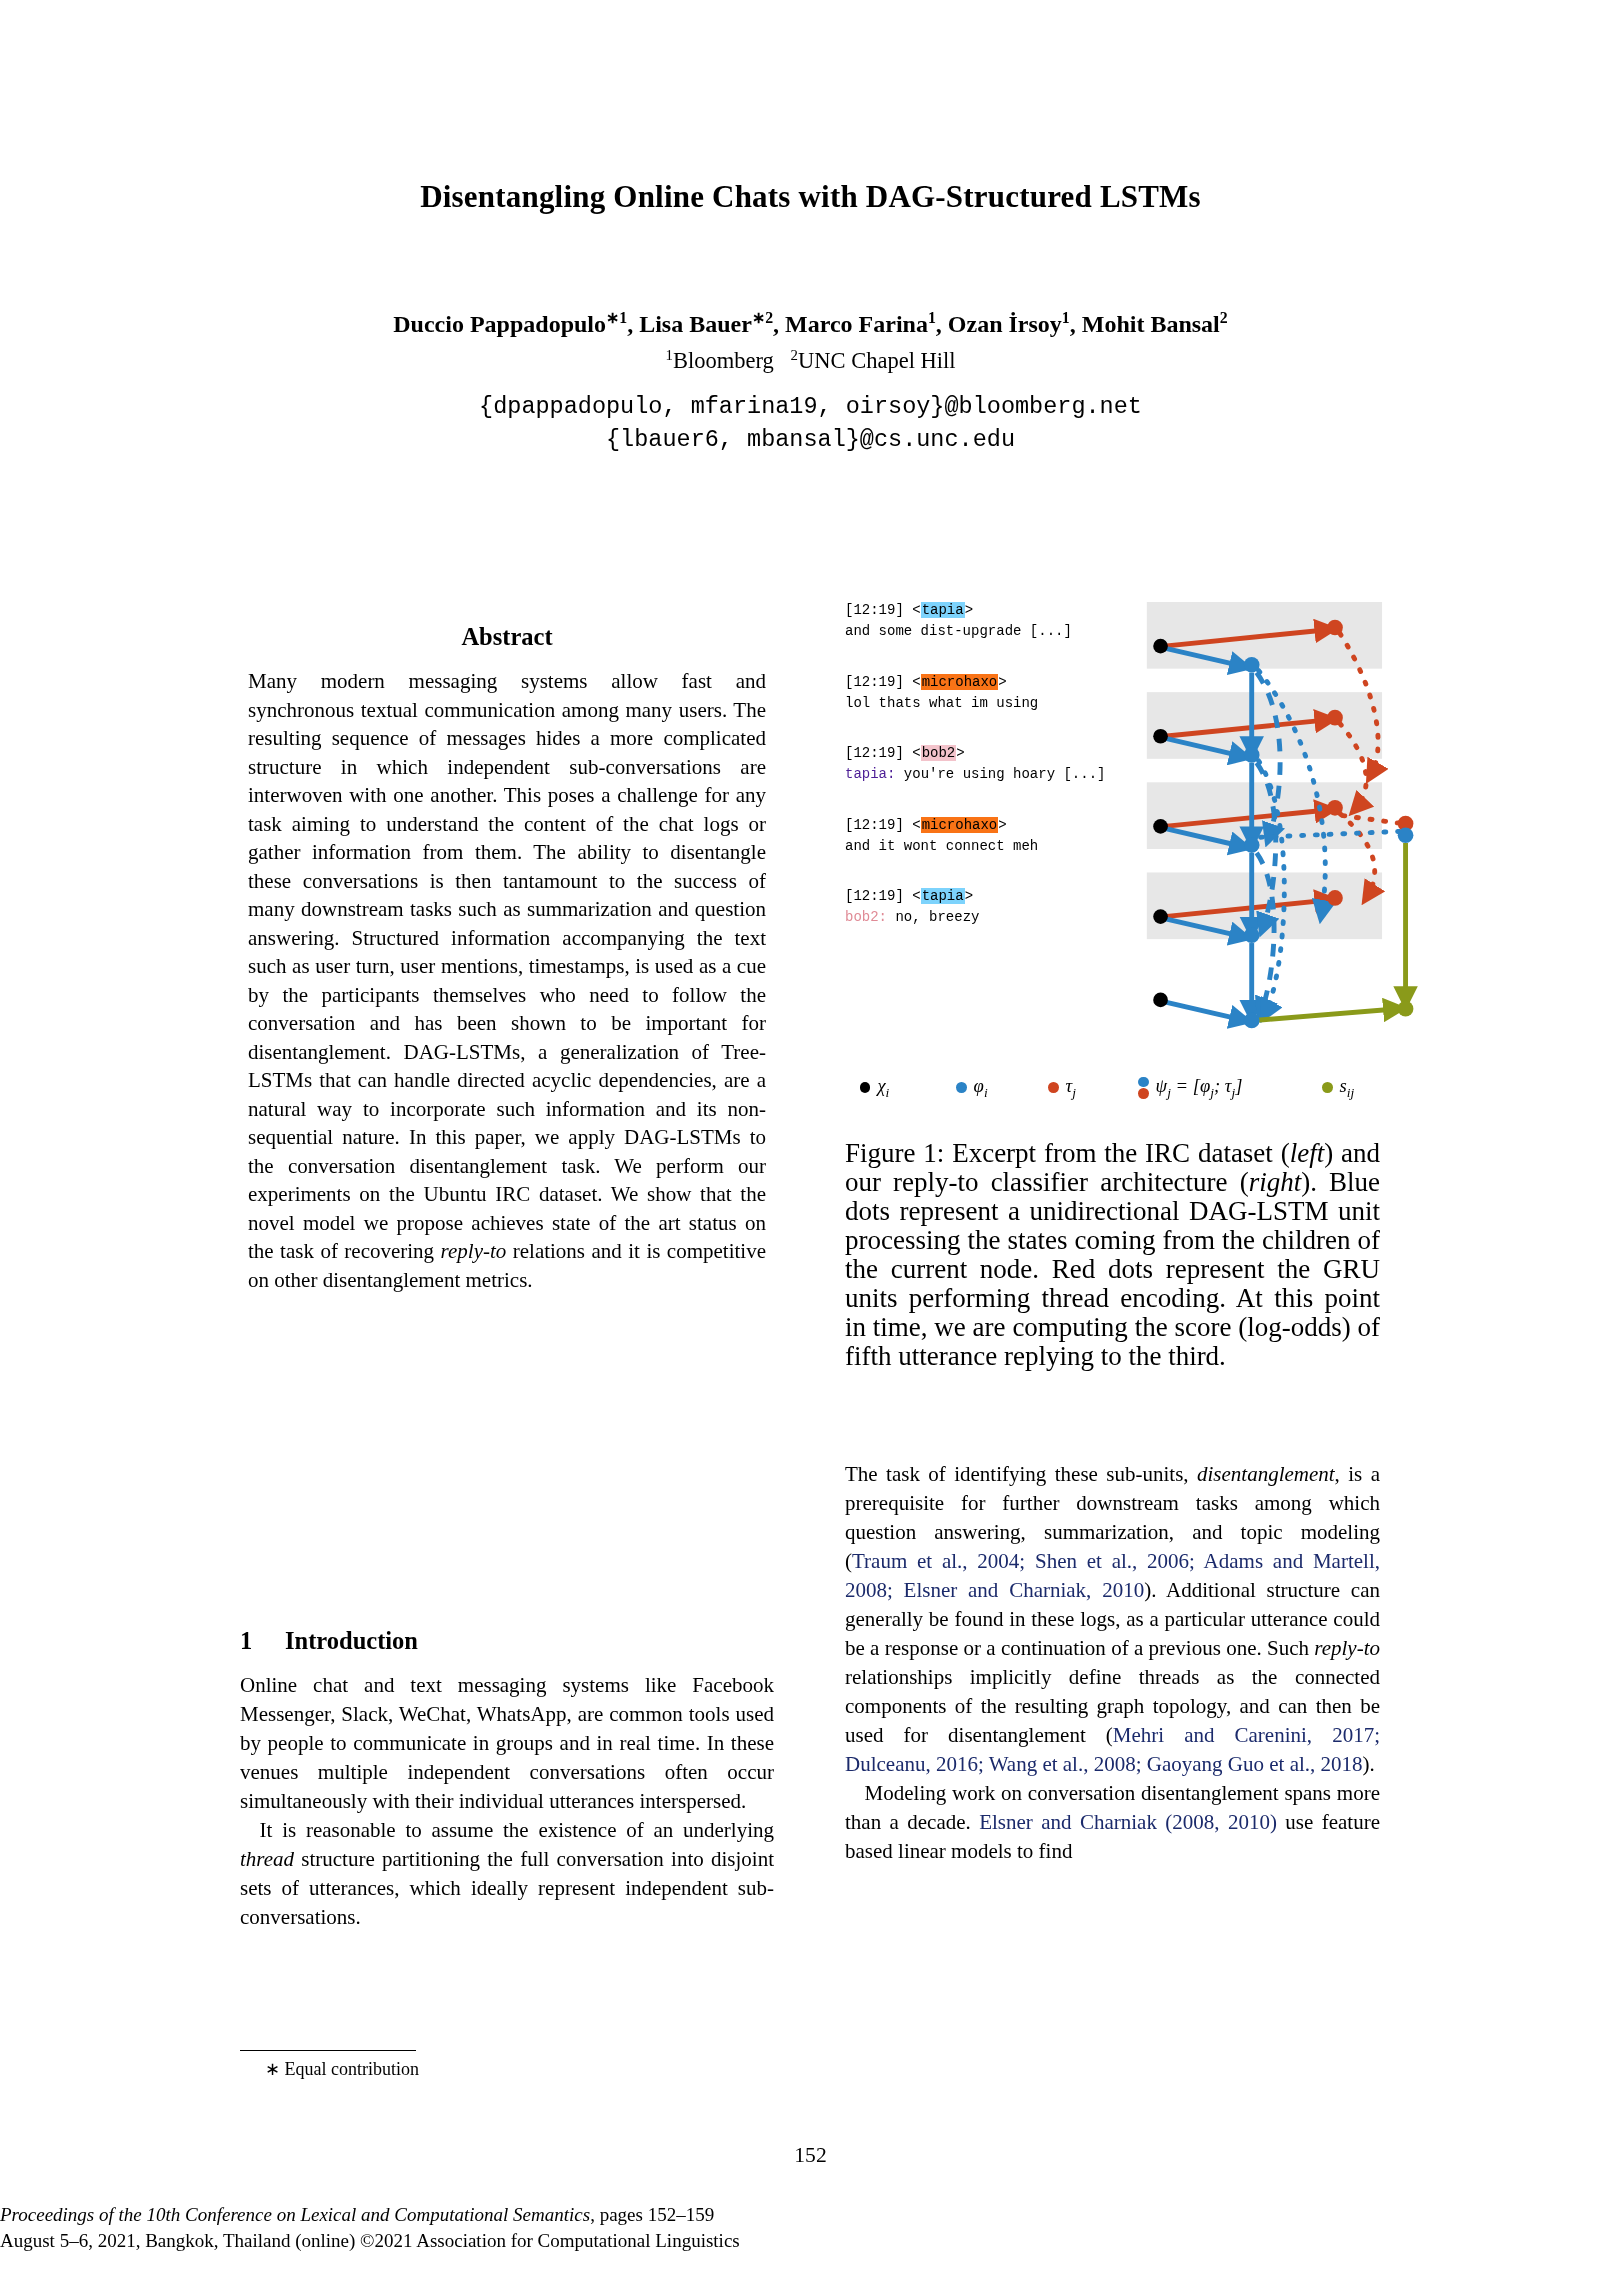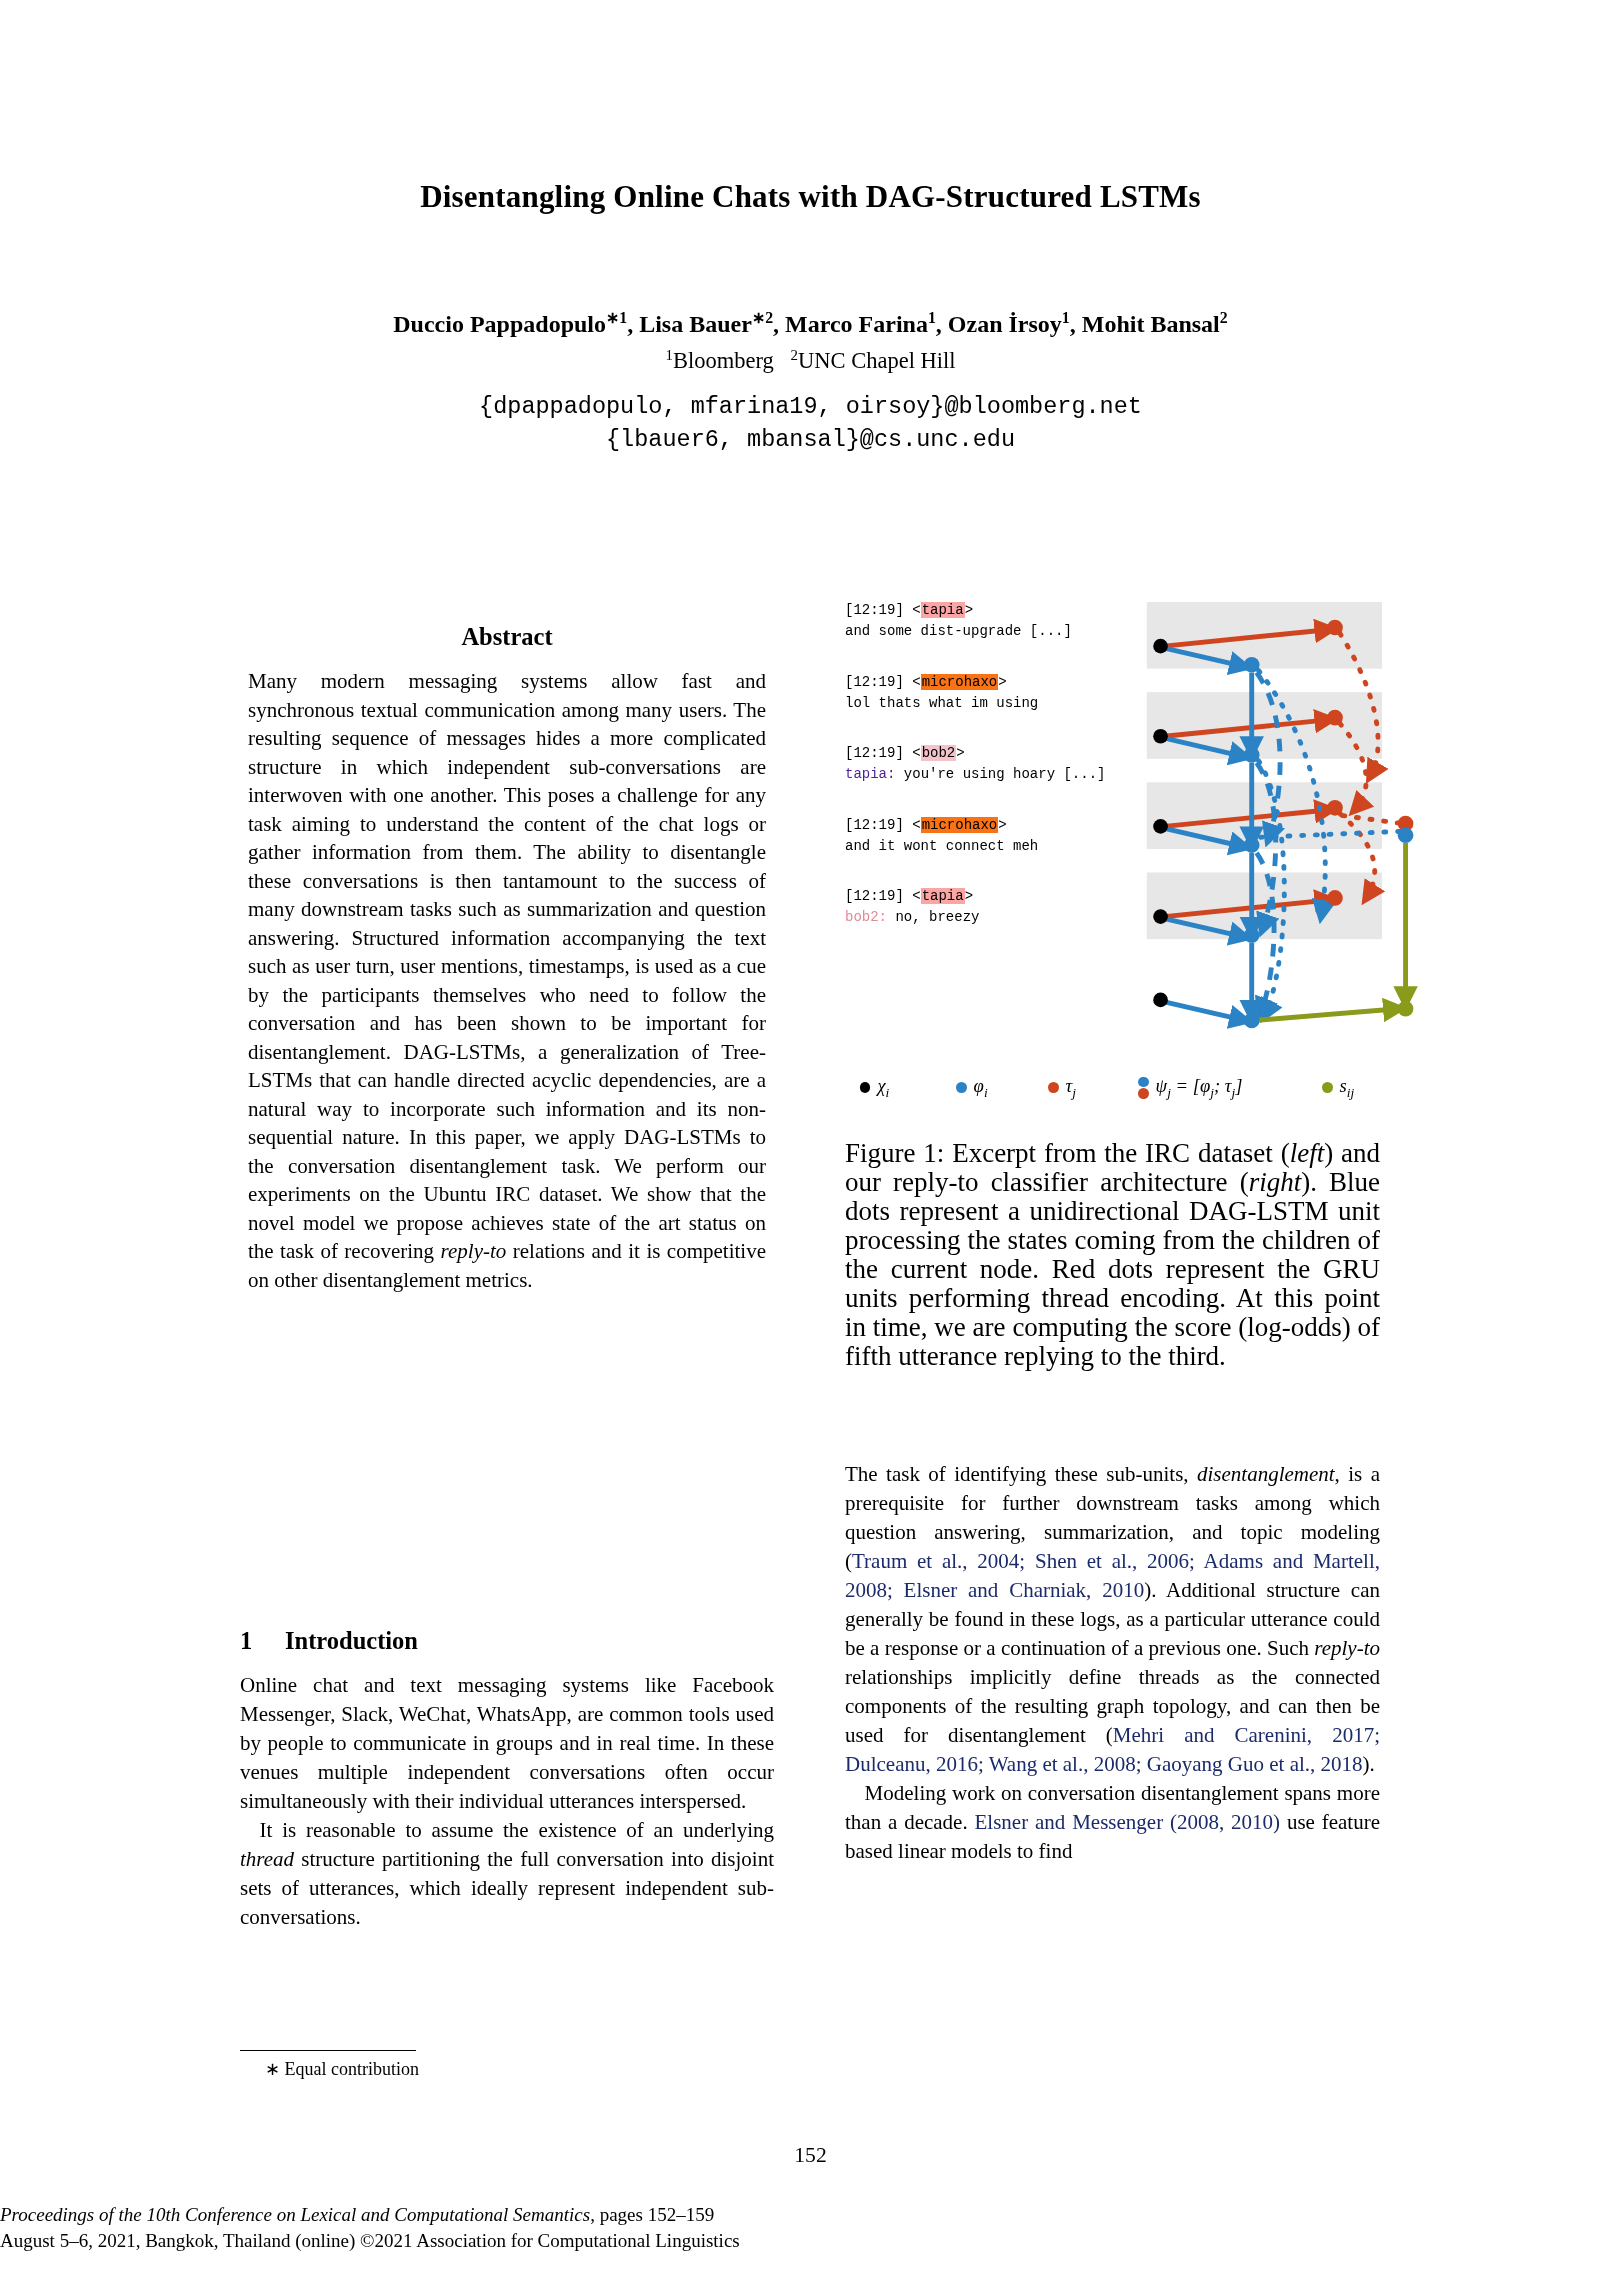--- a/index.html
+++ b/index.html
@@ -75,21 +75,21 @@
   .figure{position:absolute;left:845px;top:600px;width:588px;height:510px;}
   .fig-caption{
     position:absolute;left:845px;top:1139px;width:535px;
     font-size:27px;line-height:29px;text-align:justify;
   }
 
   .chat{position:absolute;left:0;top:0;width:304px;}
   .msg{position:absolute;font-family:"Liberation Mono", monospace;font-size:14px;line-height:20.6px;white-space:nowrap;}
   .msg .ts{color:#000;}
   .nick{padding:0 1px;}
-  .nick-tapia{background:#fca5a5;}
+  .nick-tapia{background:#7dd3fc;}
   .nick-micro{background:#f97316;}
   .nick-bob{background:#f3c3cb;}
   .men-tapia{color:#4c1d95;text-align:right;}
   .men-bob{color:#e08b96;}
 
   .legend{position:absolute;left:4.9px;top:475px;width:588px;height:33px;
           font-family:"Liberation Serif",serif;font-size:18.6px;}
   .lg{position:absolute;display:flex;align-items:center;gap:6.9px;}
   .dot{display:inline-block;width:10.8px;height:10.8px;border-radius:50%;}
   .dot-black{background:#000;}
@@ -287,21 +287,21 @@
         <span class="dot dot-olive"></span>
         <span class="mth">s<span class="sub">ij</span></span>
       </span>
     </div>
   </div>
 
   <div class="fig-caption"><span>Figure 1:  Excerpt from the IRC dataset (</span><i>left</i><span>) and our reply-to classifier architecture (</span><i>right</i><span>). Blue dots represent a unidirectional DAG-LSTM unit processing the states coming from the children of the current node. Red dots represent the GRU units performing thread encoding. At this point in time, we are computing the score (log-odds) of fifth utterance replying to the third.</span></div>
 
   <div class="right-body">
     <p><span>The task of identifying these sub-units, </span><i>disentanglement</i><span>, is a prerequisite for further downstream tasks among which question answering, summarization, and topic modeling (</span><span class="cite">Traum et al., 2004; Shen et al., 2006; Adams and Martell, 2008; Elsner and Charniak, 2010</span><span>). Additional structure can generally be found in these logs, as a particular utterance could be a response or a continuation of a previous one. Such </span><i>reply-to</i><span> relationships implicitly define threads as the connected components of the resulting graph topology, and can then be used for disentanglement (</span><span class="cite">Mehri and Carenini, 2017; Dulceanu, 2016; Wang et al., 2008; Gaoyang Guo et al., 2018</span><span>).</span></p>
-    <p class="ind"><span>Modeling work on conversation disentanglement spans more than a decade. </span><span class="cite">Elsner and Messenger</span> <span class="cite">(2008, 2010)</span><span> use feature based linear models to find</span></p>
+    <p class="ind"><span>Modeling work on conversation disentanglement spans more than a decade. </span><span class="cite">Elsner and Charniak</span> <span class="cite">(2008, 2010)</span><span> use feature based linear models to find</span></p>
   </div>
 
   <div class="fn-rule"></div>
   <div class="footnote">∗ Equal contribution</div>
   <div class="pagenum">152</div>
   <div class="footer">
     <div class="l1"><span>Proceedings of the 10th Conference on Lexical and Computational Semantics</span><span class="plain">, pages 152–159</span></div>
     <div>August 5–6, 2021, Bangkok, Thailand (online) ©2021 Association for Computational Linguistics</div>
   </div>
 

